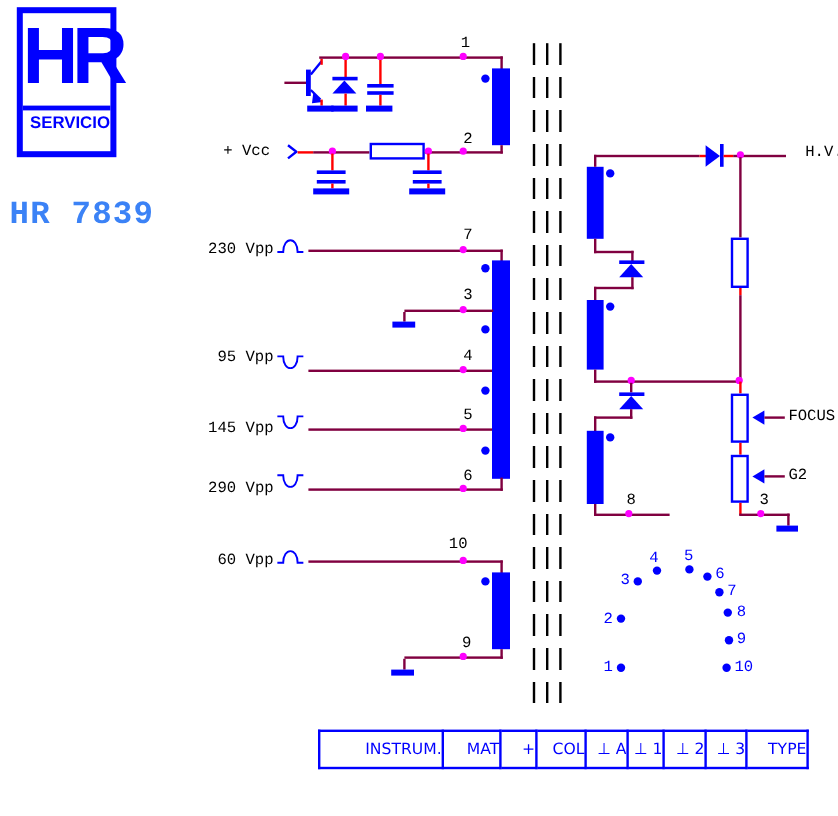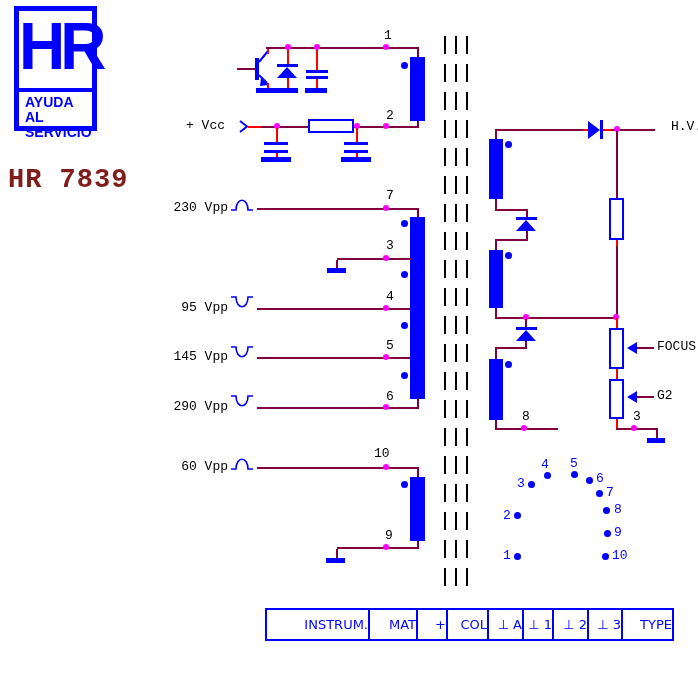--- a/index.html
+++ b/index.html
@@ -33,40 +33,39 @@
   .plbl{font-size:13px;line-height:14px;color:var(--component-blue);white-space:pre;}
   .svgc{color:var(--component-blue);}
   
   #logo{left:14px;top:6px;width:83px;height:125px;border:5px solid var(--component-blue);box-sizing:border-box;}
   #logo .mono{display:block;text-align:center;color:var(--component-blue);
     font-family:"Liberation Sans","DejaVu Sans",sans-serif;font-weight:bold;
     font-size:64px;line-height:70px;letter-spacing:-5px;transform:scaleY(1.04);}
   #logo .tagbox{position:absolute;left:0;right:0;bottom:0;height:38px;border-top:4px solid var(--component-blue);
     color:var(--component-blue);font-family:"Liberation Sans","DejaVu Sans",sans-serif;
     font-weight:bold;font-size:14px;line-height:15px;padding-left:6px;padding-top:3px;box-sizing:border-box;}
-  #title{left:8px;top:166px;font-size:27px;line-height:28px;font-weight:bold;color:#7f1d1d;letter-spacing:1px;}
+  #title{left:8px;top:166px;font-size:27px;line-height:28px;font-weight:bold;color:#3b82f6;letter-spacing:1px;}
   
   #spec-table{position:absolute;left:265px;top:608px;border-collapse:collapse;}
   #spec-table td{border:2px solid var(--component-blue);text-align:right;padding:0;}
   #spec-table .hrow td{height:29px;color:var(--component-blue);
     font-family:"DejaVu Sans","Liberation Sans",sans-serif;font-size:13px;}
   #spec-table .vrow td{height:38px;color:#000;font-family:"Liberation Mono","DejaVu Sans Mono",monospace;
     font-weight:bold;font-size:15px;}
   #spec-table .vrow td.bluecell{color:var(--component-blue);
     font-family:"DejaVu Sans","Liberation Sans",sans-serif;font-weight:normal;font-size:13px;}
 </style>
 </head>
 <body>
 
 <div id="canvas">
 
   <div id="logo" class="a">
     <span class="mono">HR</span>
     <div class="tagbox">
-      <div>AYUDA AL</div>
       <div>SERVICIO</div>
     </div>
   </div>
   <div id="title" class="a">HR 7839</div>
 
   <div class="a wh" style="left:237px;top:68px;width:19px;"></div>
   <svg class="a svgc" style="left:240px;top:44px;" width="34" height="50" viewBox="0 0 34 50">
     <rect x="15" y="14" width="4" height="22" fill="currentColor"></rect>
     <line x1="19" y1="18" x2="28" y2="7" stroke="currentColor" stroke-width="2"></line>
     <line x1="19" y1="31" x2="27" y2="39" stroke="currentColor" stroke-width="2"></line>
@@ -138,21 +137,21 @@
   <div class="a bdot" style="left:401px;top:271px;"></div>
   <div class="a bdot" style="left:401px;top:322px;"></div>
   <div class="a bdot" style="left:401px;top:372px;"></div>
 
   <div class="a lbl" style="left:386px;top:239px;">3</div>
   <div class="a wh" style="left:337px;top:258px;width:74px;"></div>
   <div class="a wv" style="left:336px;top:260px;height:8px;"></div>
   <div class="a gnd" style="left:327px;top:268px;width:19px;height:5px;"></div>
   <div class="a jdot" style="left:383px;top:255px;"></div>
 
-  <div class="a lbl lbl-r" style="left:158px;top:301px;">95 Vpp</div>
+  <div class="a lbl lbl-r" style="left:158px;top:291px;">95 Vpp</div>
   <svg class="a svgc" style="left:231px;top:294px;" width="22" height="18" viewBox="0 0 22 18">
     <path d="M0 3 H5 C5 16 17 16 17 3 H22" fill="none" stroke="currentColor" stroke-width="1.6"></path>
   </svg>
   <div class="a lbl" style="left:386px;top:290px;">4</div>
   <div class="a wh" style="left:257px;top:308px;width:153px;"></div>
   <div class="a jdot" style="left:383px;top:305px;"></div>
 
   <div class="a lbl lbl-r" style="left:158px;top:350px;">145 Vpp</div>
   <svg class="a svgc" style="left:231px;top:344px;" width="22" height="18" viewBox="0 0 22 18">
     <path d="M0 3 H5 C5 16 17 16 17 3 H22" fill="none" stroke="currentColor" stroke-width="1.6"></path>

